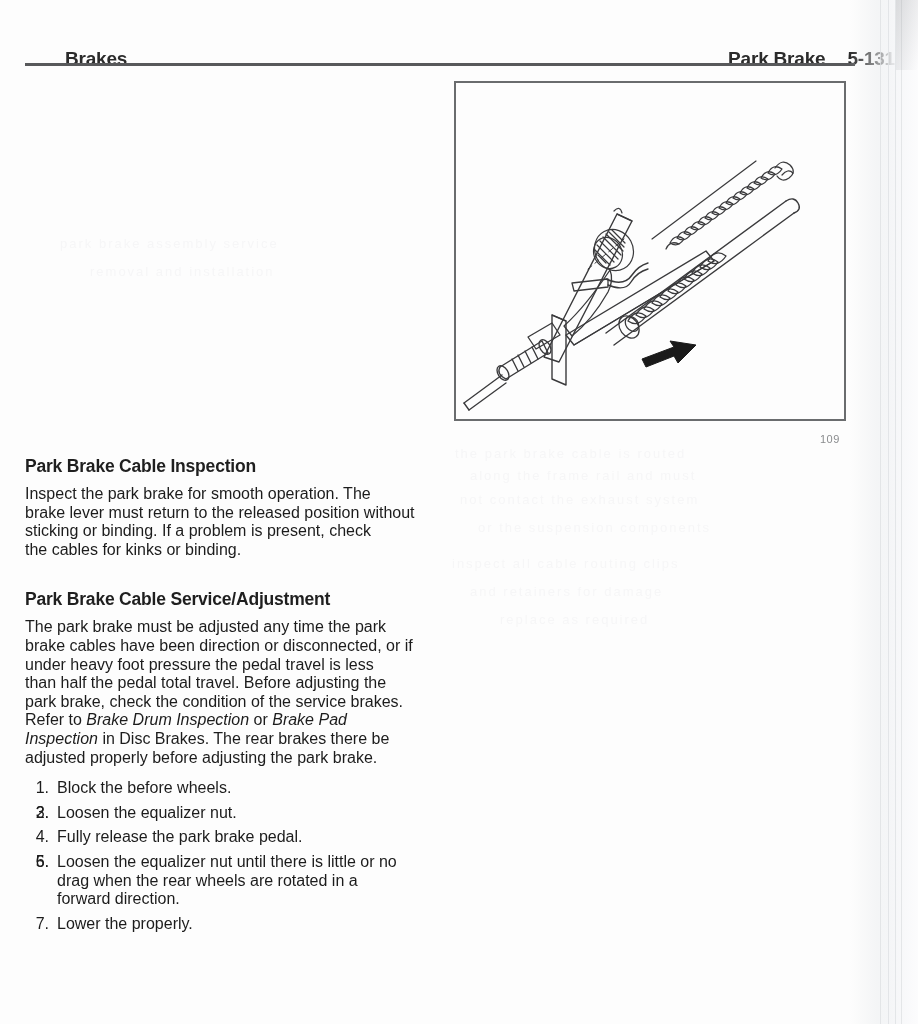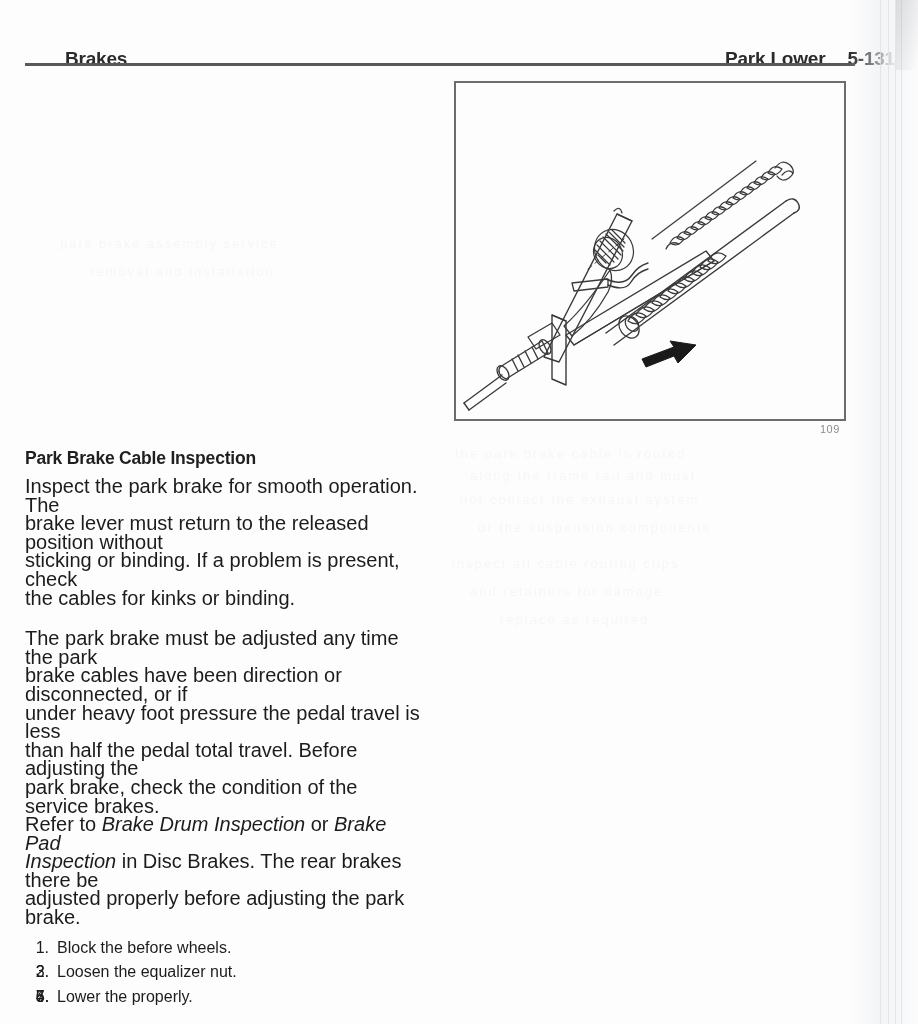--- a/index.html
+++ b/index.html
@@ -98,29 +98,29 @@
   }
 
   
   #column {
     position: absolute;
     left: 25px;
     top: 448px;
     width: 396px;
   }
   h2.sect {
-    margin: 0 0 8px 0;
+    margin: 8px 0 8px 0;
     font-size: 17.5px;
     font-weight: bold;
     color: #1f1f1f;
     letter-spacing: -0.2px;
   }
   p.body {
     margin: 0;
-    font-size: 20px;
+    font-size: 16px;
     line-height: 18.6px;
     color: #1c1c1c;
     white-space: pre-line;
   }
   p.body i { font-style: italic; }
   .sect-gap { height: 22px; }
 
   ol.steps {
     list-style: none;
     margin: 12px 0 0 0;
@@ -153,21 +153,21 @@
     width: 392px;
     height: 340px;
     border: 2px solid #6a6c6e;
     background: #fdfdfd;
     box-sizing: border-box;
   }
   #figure svg { display: block; }
   #fig-number {
     position: absolute;
     left: 820px;
-    top: 423px;
+    top: 433px;
     font-size: 11px;
     color: #8a8c8e;
     letter-spacing: 0.5px;
   }
 </style>
 </head>
 <body>
 
 <div id="page">
 
@@ -177,21 +177,21 @@
   <div class="bleed" style="left:478px; top:520px;">or the suspension components</div>
   <div class="bleed" style="left:452px; top:556px;">inspect all cable routing clips</div>
   <div class="bleed" style="left:470px; top:584px;">and retainers for damage</div>
   <div class="bleed" style="left:500px; top:612px;">replace as required</div>
   <div class="bleed" style="left:60px; top:236px;">park brake assembly service</div>
   <div class="bleed" style="left:90px; top:264px;">removal and installation</div>
 
   <div id="header">
     <div class="hdr-left">Brakes</div>
     <div class="hdr-right">
-      <span>Park Lower</span><span class="page-no">5-131</span>
+      <span>Park Brake</span><span class="page-no">5-131</span>
     </div>
   </div>
   <div id="header-rule"></div>
 
   <div id="figure">
     <svg width="388" height="336" viewBox="0 0 388 336" xmlns="http://www.w3.org/2000/svg">
       <g fill="none" stroke="#3a3a3c" stroke-width="1.4" stroke-linejoin="round" stroke-linecap="round">
 
         <path d="M150 250 L330 118" stroke-width="1.4"></path>
         <path d="M158 262 L338 130" stroke-width="1.4"></path>
@@ -302,36 +302,39 @@
   <div id="column">
 
     <h2 class="sect">Park Brake Cable Inspection</h2>
     <p class="body">Inspect the park brake for smooth operation. The
 brake lever must return to the released position without
 sticking or binding. If a problem is present, check
 the cables for kinks or binding.</p>
 
     <div class="sect-gap"></div>
 
+    <h2 class="sect">Park Brake Cable Service/Adjustment</h2>
     <p class="body"><span>The park brake must be adjusted any time the park
 brake cables have been direction or disconnected, or if
 under heavy foot pressure the pedal travel is less
 than half the pedal total travel. Before adjusting the
 park brake, check the condition of the service brakes.
 Refer to </span><i>Brake Drum Inspection</i><span> or </span><i>Brake Pad
 Inspection</i><span> in Disc Brakes. The rear brakes there be
 adjusted properly before adjusting the park brake.</span></p>
 
     <ol class="steps">
       <li><span class="num">1.</span><span>Block the before wheels.</span></li>
       <li><span class="num">2.</span></li>
       <li><span class="num">3.</span><span>Loosen the equalizer nut.</span></li>
-      <li><span class="num">4.</span></li>
+      <li><span class="num">4.</span><span>Fully release the park brake pedal.</span></li>
       <li><span class="num">5.</span></li>
-      <li><span class="num">6.</span></li>
+      <li><span class="num">6.</span><span>Loosen the equalizer nut until there is little or no
+drag when the rear wheels are rotated in a
+forward direction.</span></li>
       <li><span class="num">7.</span><span>Lower the properly.</span></li>
 
     </ol>
   </div>
 
   <div class="binding-shadow"></div>
   <div class="binding-line" style="right:16px;"></div>
   <div class="binding-line" style="right:22px;"></div>
   <div class="binding-line" style="right:29px;"></div>
   <div class="binding-line" style="right:37px;"></div>

